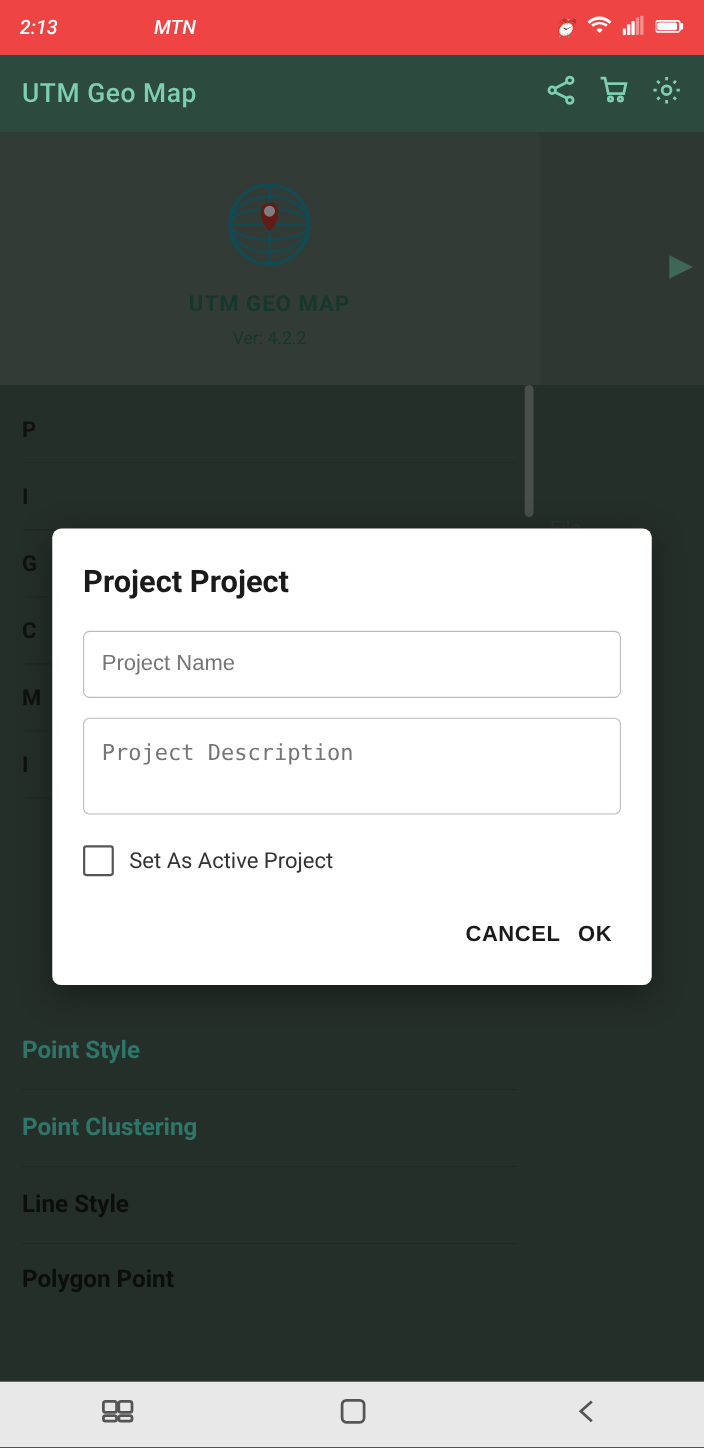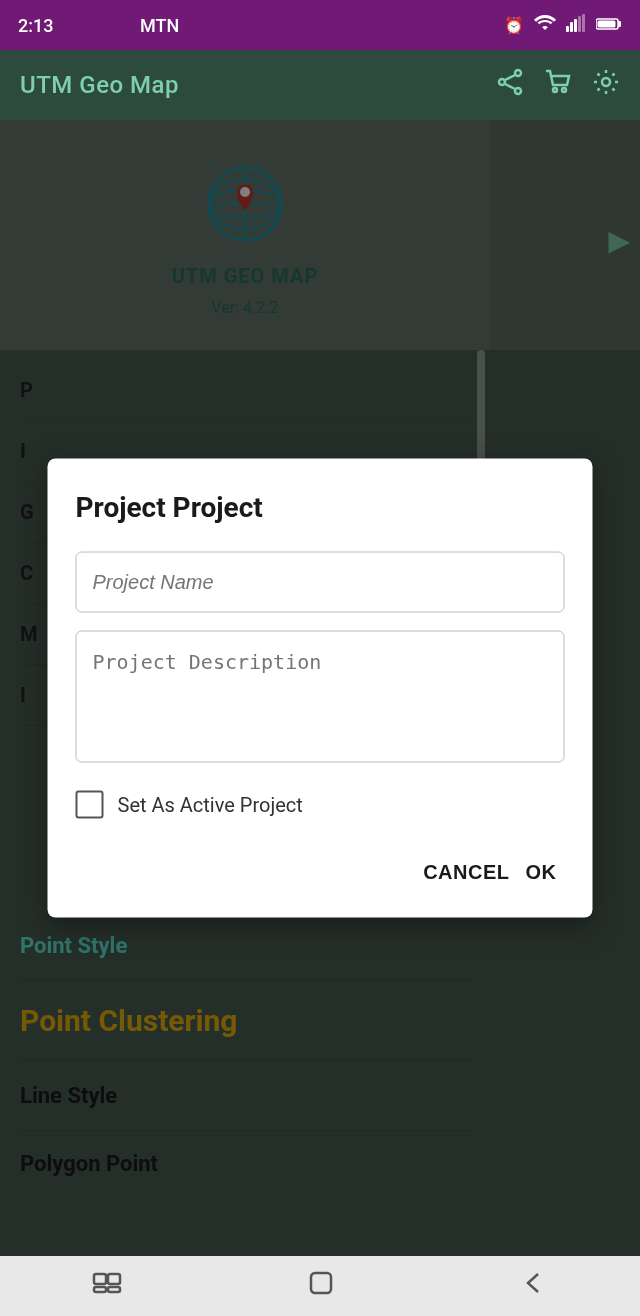--- a/index.html
+++ b/index.html
@@ -11,27 +11,28 @@
       background: #000;
       font-family: 'Roboto', Arial, sans-serif;
       overflow: hidden;
       position: relative;
     }
 
     
     .status-bar {
       width: 100%;
       height: 50px;
-      background: #701a75;
+      background: #ef4444;
       display: flex;
       align-items: center;
       justify-content: space-between;
       padding: 0 18px;
       position: relative;
       z-index: 10;
+      font-style: italic;
     }
 
     .status-time {
       color: #fff;
       font-size: 18px;
       font-weight: 500;
     }
 
     .status-icons {
       display: flex;
@@ -210,34 +211,33 @@
     .dialog-input {
       width: 100%;
       border: 1.5px solid #bbb;
       border-radius: 6px;
       padding: 18px 16px;
       font-size: 20px;
       color: #7f1d1d;
       outline: none;
       margin-bottom: 18px;
       background: #fff;
-      font-style: italic;
     }
 
     .dialog-textarea {
       width: 100%;
       border: 1.5px solid #bbb;
       border-radius: 6px;
       padding: 18px 16px;
       font-size: 20px;
       color: #999;
       outline: none;
       margin-bottom: 24px;
       background: #fff;
-      height: 132px;
+      height: 88px;
       resize: none;
     }
 
     .checkbox-row {
       display: flex;
       align-items: center;
       gap: 14px;
       margin-bottom: 32px;
     }
 
@@ -416,21 +416,21 @@
 
   <div class="bg-right-labels">
     <span class="bg-right-label">File</span>
     <span class="bg-right-label" style="margin-top: 55px;">ace</span>
   </div>
 
   <div style="position:absolute; bottom: 60px; left:0; width:490px; padding: 0 20px;">
     <div style="color:#5eead4; font-size:22px; font-weight:700; padding: 22px 0; border-bottom:1px solid rgba(0,0,0,0.15);">
       <span>Point Style</span>
     </div>
-    <div style="color:#eab308; font-size:30px; font-weight:700; padding: 22px 0; border-bottom:1px solid rgba(0,0,0,0.15);">
+    <div style="color:#5eead4; font-size:22px; font-weight:700; padding: 22px 0; border-bottom:1px solid rgba(0,0,0,0.15);">
       <span>Point Clustering</span>
     </div>
     <div style="color:#1a1a1a; font-size:22px; font-weight:700; padding: 22px 0; border-bottom:1px solid rgba(0,0,0,0.15);">
       <span>Line Style</span>
     </div>
     <div style="color:#1a1a1a; font-size:22px; font-weight:700; padding: 20px 0;">
       <span>Polygon Point</span>
     </div>
   </div>
 

